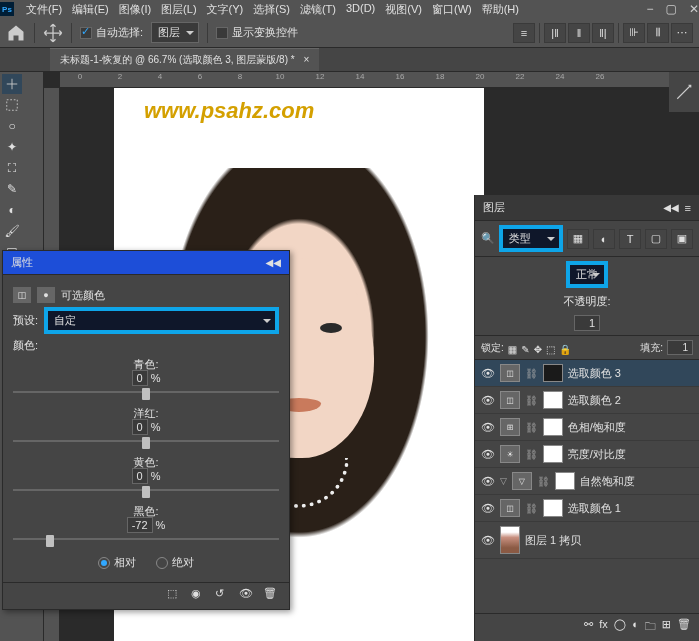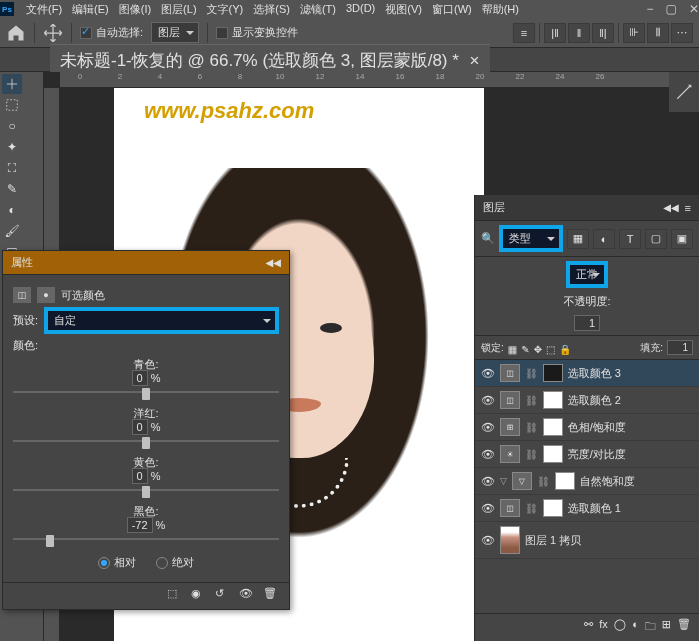--- a/index.html
+++ b/index.html
@@ -18,39 +18,39 @@
 .checkbox-wrap { display: flex; align-items: center; gap: 4px; }
 .cb { width: 12px; height: 12px; background: #3a3a3a; border: 1px solid #666; display: inline-block; position: relative; }
 .cb.checked::after { content: "✓"; position: absolute; top: -3px; left: 0; font-size: 11px; color: #31a8ff; }
 .select-box { background: #3a3a3a; border: 1px solid #666; padding: 2px 18px 2px 6px; position: relative; font-size: 11px; }
 .select-box::after { content: ""; position: absolute; right: 4px; top: 50%; border: 4px solid transparent; border-top-color: #ccc; transform: translateY(-25%); }
 .opt-right { margin-left: auto; display: flex; gap: 4px; }
 .btn-group { display: flex; gap: 2px; }
 .sm-btn { width: 22px; height: 20px; background: #454545; border: 1px solid #3a3a3a; display: flex; align-items: center; justify-content: center; }
 
 .tab-bar { height: 24px; background: #454545; border-bottom: 1px solid #2a2a2a; display: flex; align-items: center; padding-left: 50px; }
-.doc-tab { background: #535353; padding: 4px 10px; font-size: 17px; border-top: 1px solid #666; }
+.doc-tab { background: #535353; padding: 4px 10px; font-size: 10px; border-top: 1px solid #666; }
 
 .main-area { display: flex; height: calc(641px - 72px); position: relative; }
 
 .toolbox { width: 44px; background: #535353; display: flex; flex-wrap: wrap; padding: 2px; gap: 1px; align-content: flex-start; border-right: 1px solid #2a2a2a; }
 .tool { width: 20px; height: 20px; display: flex; align-items: center; justify-content: center; cursor: pointer; font-size: 12px; }
 .tool.active { background: #31475a; }
 .tool svg { width: 14px; height: 14px; }
 
 .canvas-area { flex: 1; position: relative; overflow: hidden; background: #2a2a2a; }
 .ruler-h { position: absolute; top: 0; left: 16px; right: 0; height: 16px; background: #535353; border-bottom: 1px solid #2a2a2a; display: flex; font-size: 8px; color: #aaa; }
 .ruler-h span { width: 40px; text-align: center; }
 .ruler-v { position: absolute; top: 16px; left: 0; width: 16px; bottom: 0; background: #535353; border-right: 1px solid #2a2a2a; }
 .canvas { position: absolute; top: 16px; left: 70px; width: 370px; height: 570px; background: #fff; }
 .watermark { position: absolute; top: 26px; left: 100px; font-size: 22px; font-weight: bold; font-style: italic; color: #d4a000; text-shadow: 1px 1px 0 #fff, -1px -1px 0 #fff; }
 .watermark2 { position: absolute; bottom: 14px; right: 10px; font-size: 18px; font-weight: bold; color: #444; text-shadow: 0 0 2px #fff; }
 
 .props-panel { position: absolute; left: 2px; top: 250px; width: 288px; background: #454545; border: 1px solid #2a2a2a; box-shadow: 2px 2px 6px rgba(0,0,0,0.4); z-index: 10; }
-.panel-header { height: 24px; background: #a16207; display: flex; align-items: center; padding: 0 8px; font-size: 11px; border-bottom: 1px solid #2a2a2a; }
+.panel-header { height: 24px; background: #1d4ed8; display: flex; align-items: center; padding: 0 8px; font-size: 11px; border-bottom: 1px solid #2a2a2a; }
 .panel-header .close-arrow { margin-left: auto; font-size: 10px; }
 .panel-body { padding: 8px 10px; font-size: 11px; }
 .prop-row { display: flex; align-items: center; margin: 4px 0; gap: 6px; }
 .adj-icon { width: 18px; height: 16px; background: #666; display: flex; align-items: center; justify-content: center; font-size: 9px; }
 .select-full { flex: 1; background: #0f172a; border: 4px solid #0ea5e9; padding: 2px 6px; position: relative; }
 .select-full::after { content: ""; position: absolute; right: 4px; top: 50%; border: 4px solid transparent; border-top-color: #ccc; transform: translateY(-25%); }
 .color-swatch { width: 30px; height: 14px; background: #f0d020; border: 1px solid #888; }
 .slider-row { margin: 2px 0 8px 0; }
 .slider-label-row { display: flex; justify-content: space-between; align-items: center; margin-bottom: 2px; flex-direction: column; }
 .slider-track { position: relative; height: 12px; }

